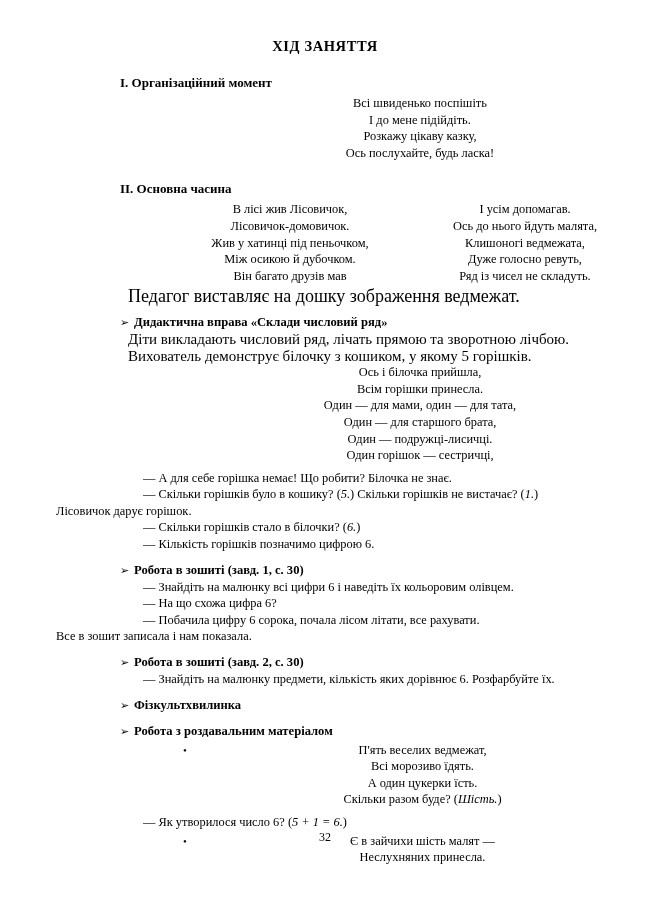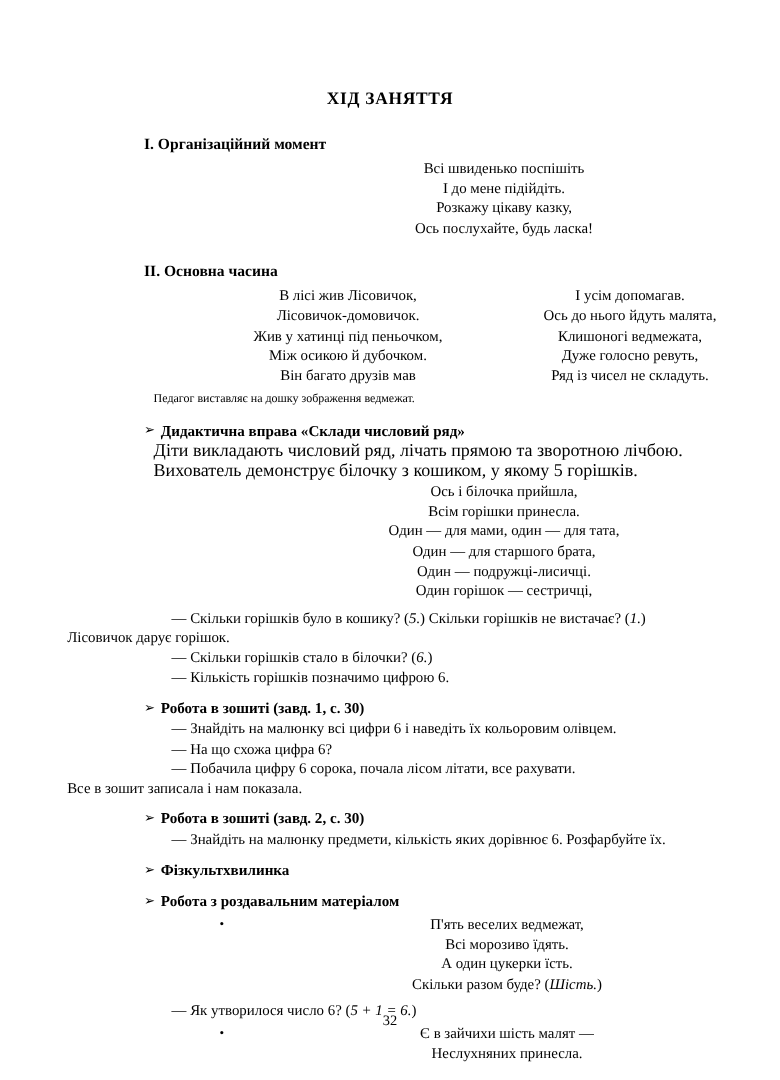--- a/index.html
+++ b/index.html
@@ -20,22 +20,22 @@
     width: 650px;
     height: 900px;
     box-sizing: border-box;
     padding: 0;
   }
   .doc-title {
     text-align: center;
     font-weight: bold;
     font-size: 14.5px;
     letter-spacing: 0.6px;
-    margin: 13px;
-    padding-top: 62px;
+    margin: 0;
+    padding-top: 38px;
   }
   .block {
     margin: 0;
   }
   .heading-roman {
     font-weight: bold;
     font-size: 13px;
     margin-left: 120px;
     margin-top: 20px;
     margin-bottom: 4px;
@@ -61,21 +61,21 @@
     vertical-align: top;
   }
   .two-col .col-left {
     width: 240px;
   }
   .two-col .col-right {
     width: 230px;
   }
   .plain {
     margin-left: 128px;
-    font-size: 10px;
+    font-size: 18px;
     line-height: 16.6px;
   }
   .arrow-item {
     position: relative;
     margin-left: 120px;
     padding-left: 14px;
     font-weight: bold;
     font-size: 12.6px;
     line-height: 17px;
     margin-top: 9px;
@@ -175,20 +175,21 @@
     </div>
     <div class="verse">
       <div class="verse-line">Ось і білочка прийшла,</div>
       <div class="verse-line">Всім горішки принесла.</div>
       <div class="verse-line">Один — для мами, один — для тата,</div>
       <div class="verse-line">Один — для старшого брата,</div>
       <div class="verse-line">Один — подружці-лисичці.</div>
       <div class="verse-line">Один горішок — сестричці,</div>
     </div>
     <div class="spacer-6"></div>
+    <div class="dash-line">— А для себе горішка немає! Що робити? Білочка не знає.</div>
     <div class="dash-line"><span>— Скільки горішків було в кошику? (</span><i>5.</i><span>) Скільки горішків не вистачає? (</span><i>1.</i><span>)</span></div>
     <div class="dash-line tight">Лісовичок дарує горішок.</div>
     <div class="dash-line"><span>— Скільки горішків стало в білочки? (</span><i>6.</i><span>)</span></div>
     <div class="dash-line">— Кількість горішків позначимо цифрою 6.</div>
   </div>
 
   <div class="block">
     <div class="arrow-item">
       <span class="arrow-glyph">➢</span>
       <span>Робота в зошиті (завд. 1, с. 30)</span>

